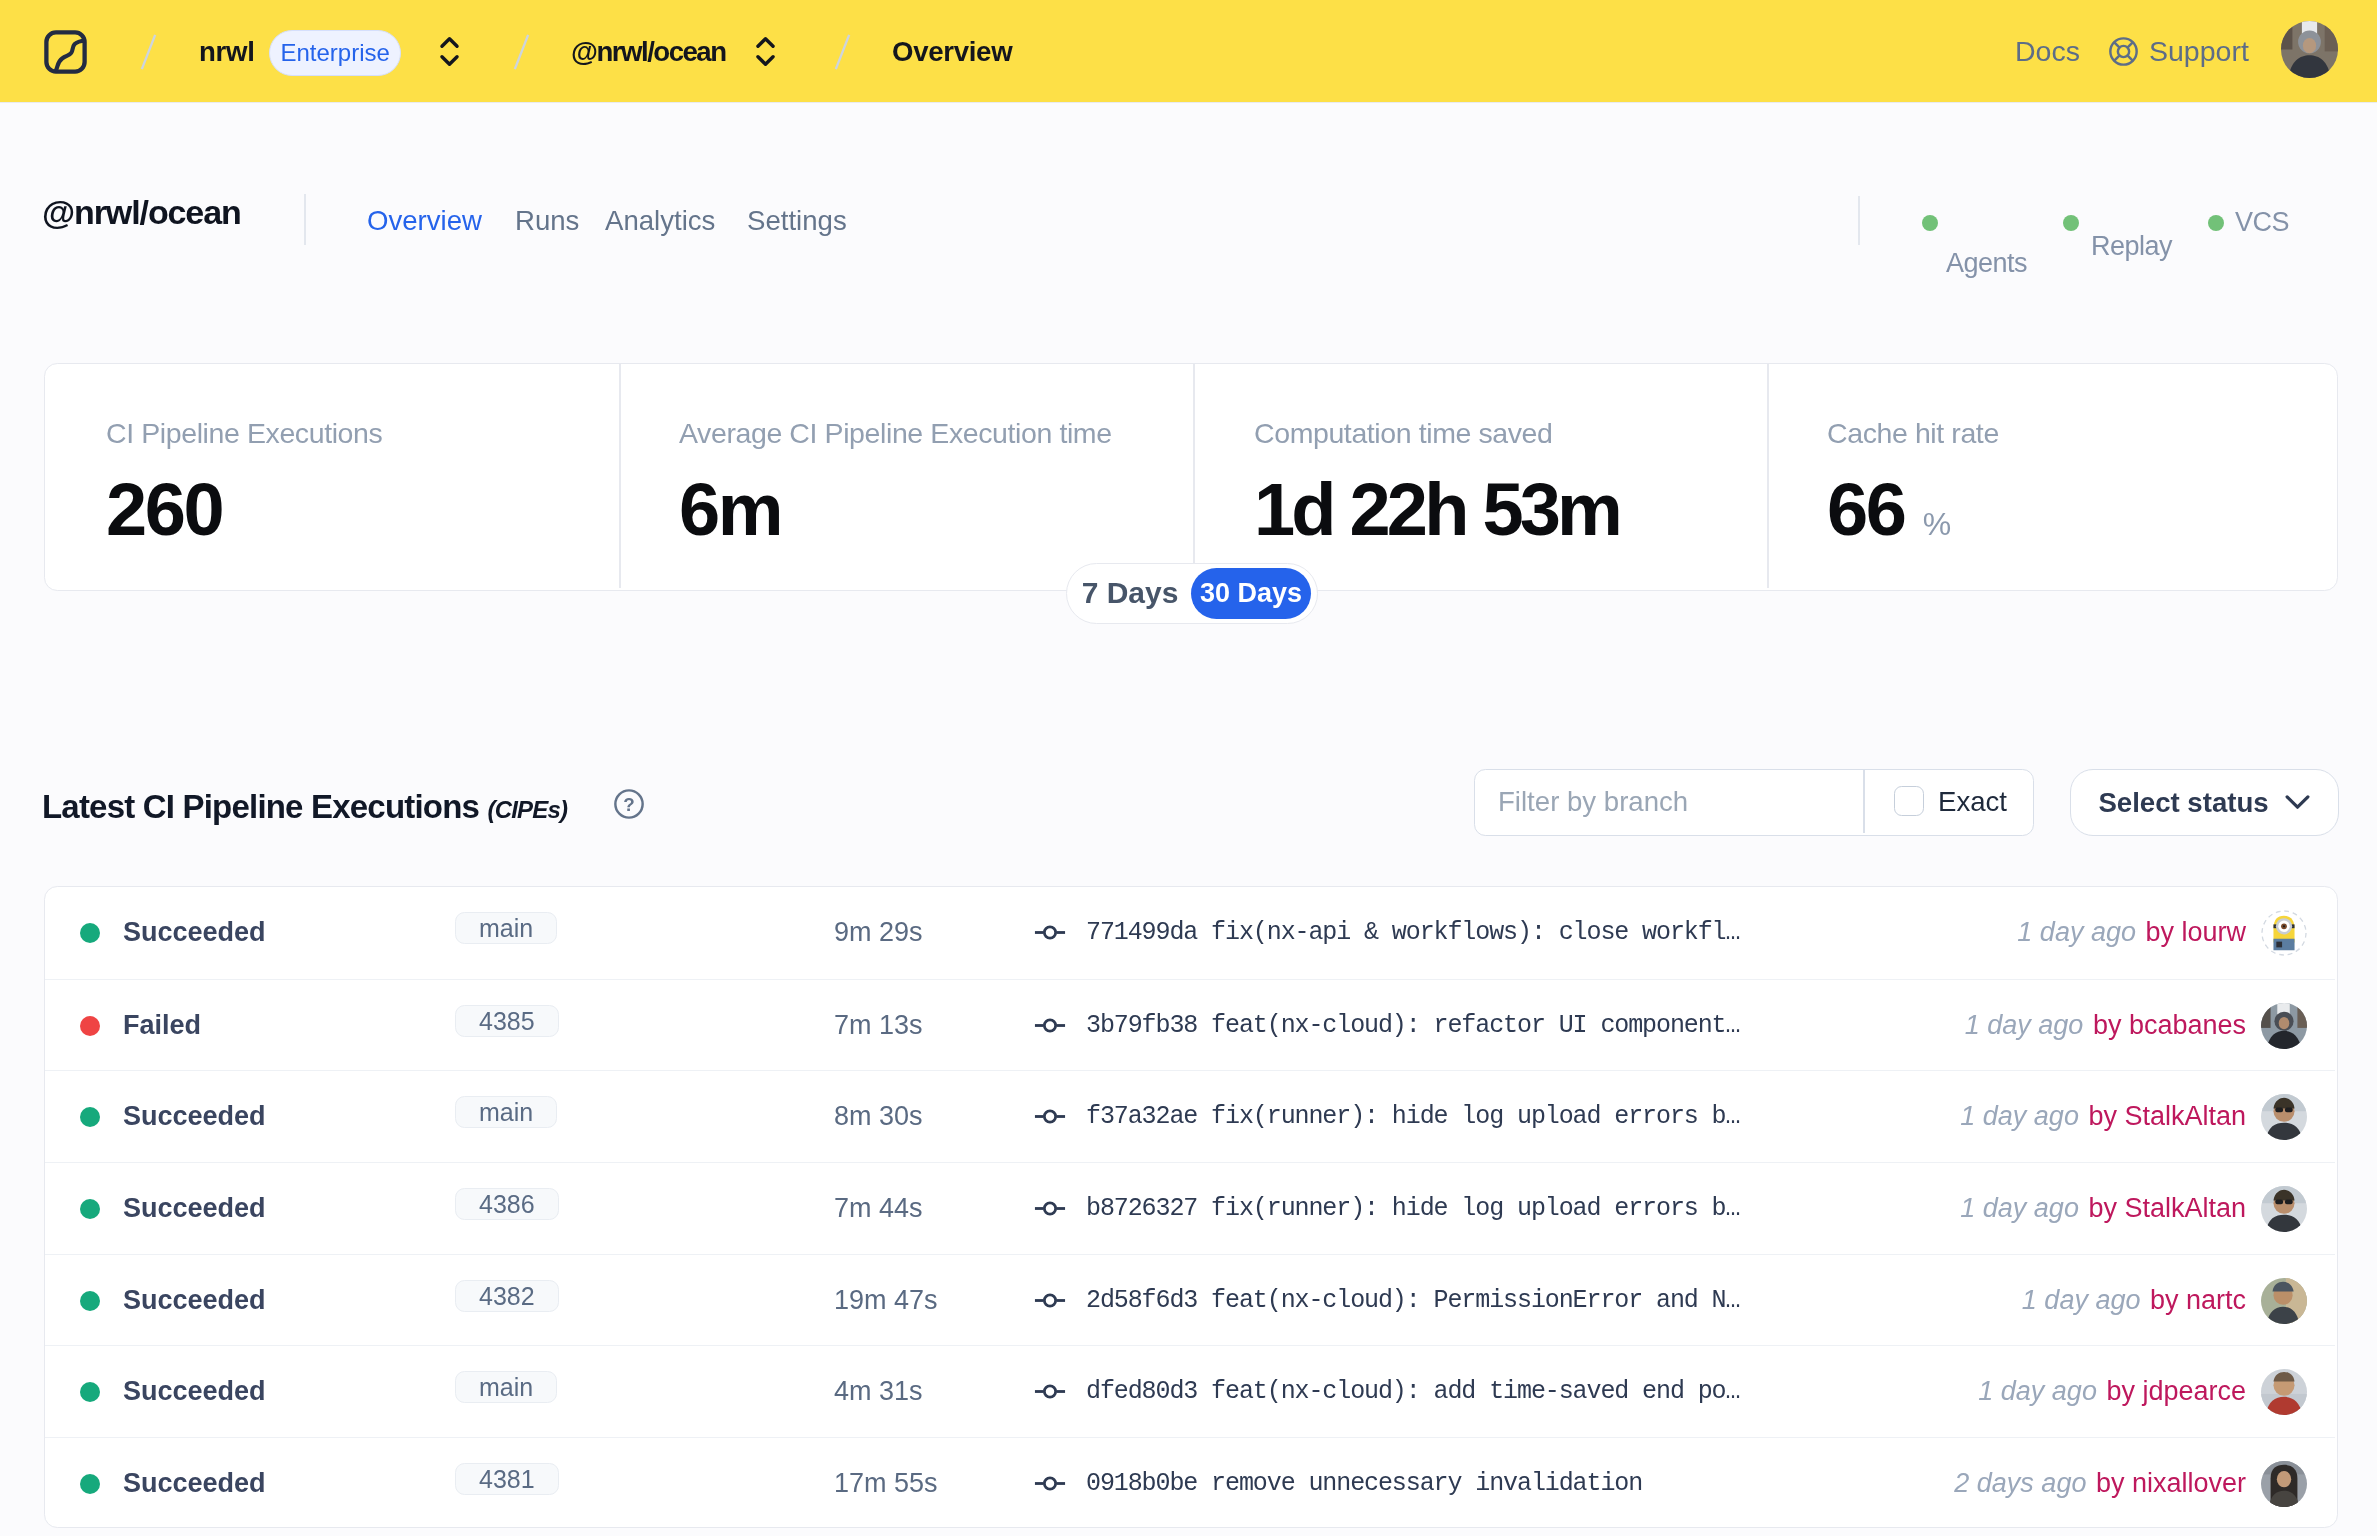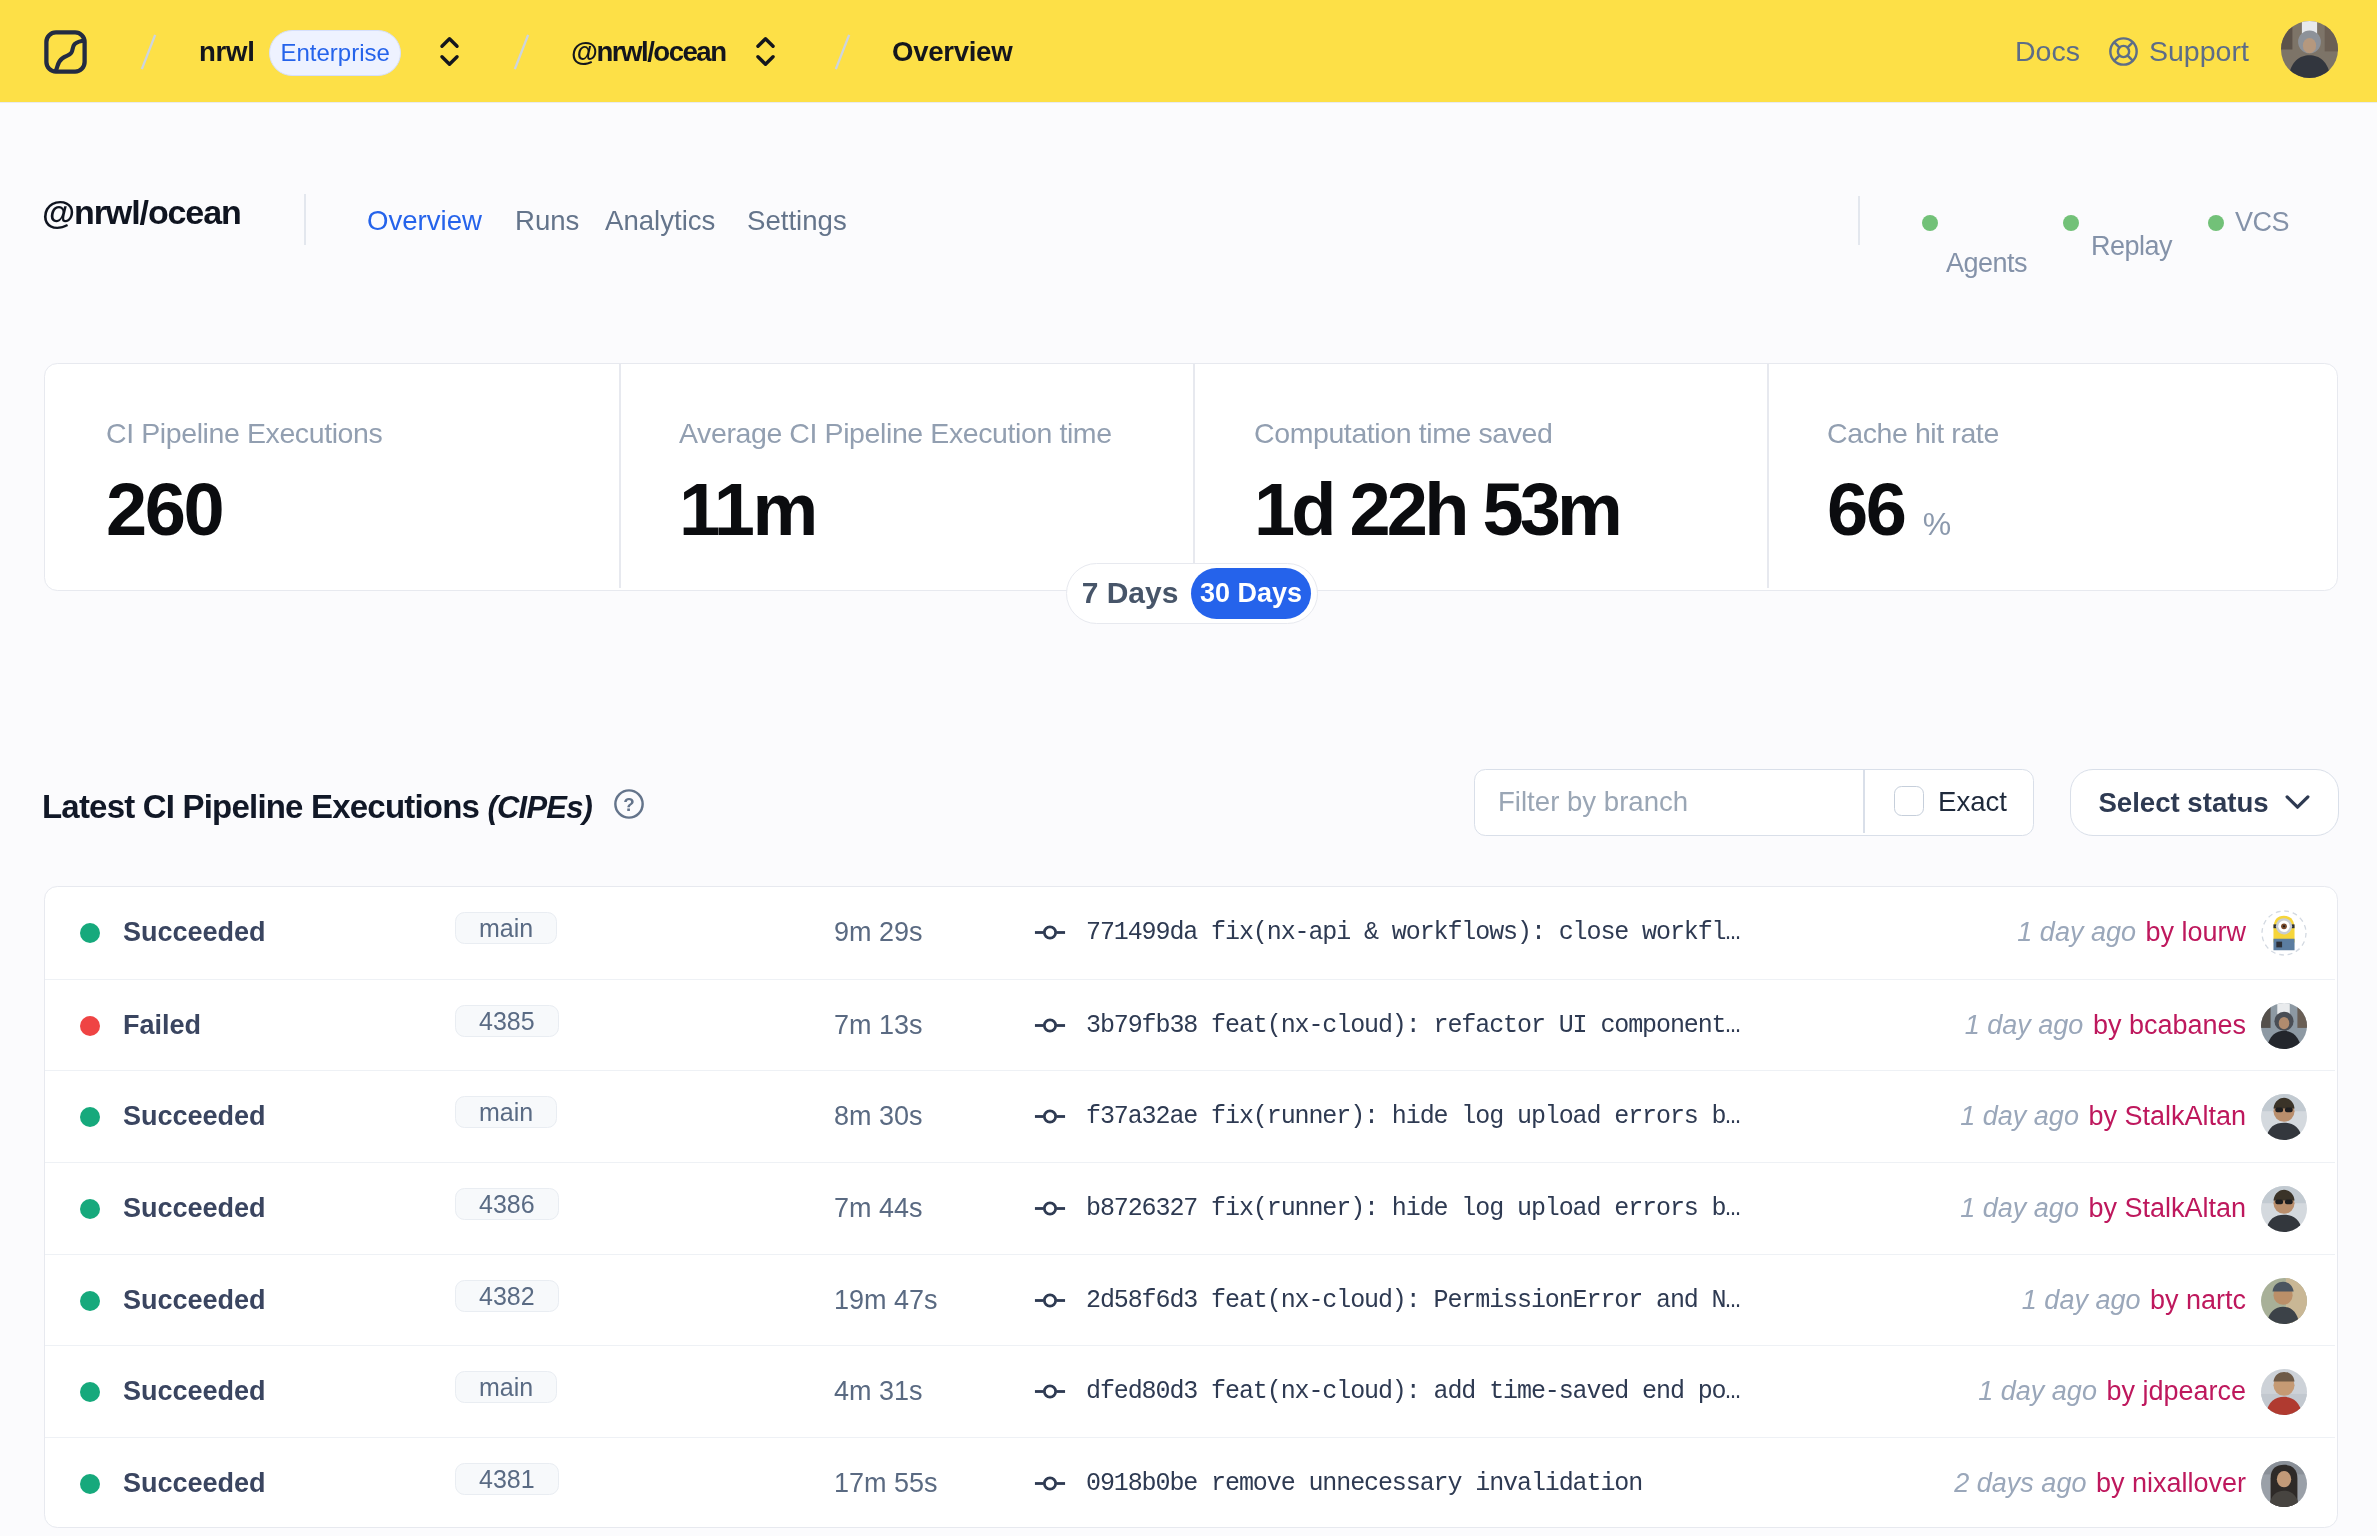--- a/index.html
+++ b/index.html
@@ -28,21 +28,21 @@
   .stat-div { position:absolute; top:0; width:1.9px; height:224px; background:#e7e9ef; }
   .stat-label { position:absolute; top:53px; font-size:28.5px; font-weight:500; color:#929fb1; letter-spacing:-0.4px; }
   .stat-num { position:absolute; top:109px; font-size:74px; font-weight:700; color:#0b0c0f; letter-spacing:-2.4px; line-height:1; }
   .pct { font-size:32px; font-weight:400; color:#8b99ad; letter-spacing:0; }
   .toggle { position:absolute; left:1066px; top:563px; width:252px; height:61px; background:#fff; border:1.9px solid #e7e9ef; border-radius:31px; }
   .tg7 { position:absolute; left:0; top:0; width:126px; height:57px; display:flex; align-items:center; justify-content:center; color:#475569; font-size:30px; font-weight:700; }
   .tg30 { position:absolute; left:124px; top:3.8px; width:120px; height:51px; background:#2563eb; border-radius:26px; display:flex; align-items:center; justify-content:center; color:#fff; font-size:27px; font-weight:700; }
 
   
   .sec-title { position:absolute; left:42px; top:788px; font-size:33px; font-weight:700; color:#111827; letter-spacing:-0.8px; }
-  .sec-title i { font-size:31px; }
+  .sec-title i { font-size:24px; }
   .filterbox { position:absolute; left:1474px; top:769px; width:560px; height:67px; background:#fff; border:1.9px solid #d9dfe9; border-radius:11.4px; }
   .placeholder { position:absolute; left:23px; top:0; height:63px; display:flex; align-items:center; color:#9aa6b5; font-size:27.6px; }
   .fb-div { position:absolute; left:388px; top:0; width:1.9px; height:63px; background:#d9dfe9; }
   .checkbox { position:absolute; left:419px; top:16px; width:30px; height:30px; border:1.9px solid #c6cfdb; border-radius:7.6px; background:#fff; }
   .exact { position:absolute; left:463px; top:0; height:63px; display:flex; align-items:center; color:#1e293b; font-size:27.6px; }
   .selstatus { position:absolute; left:2070px; top:769px; width:269px; height:67px; background:#fff; border:1.9px solid #d9dfe9; border-radius:23px; display:flex; align-items:center; justify-content:center; gap:15px; color:#2e3a52; font-size:27.6px; font-weight:700; }
 
   
   .tbl { position:absolute; left:44px; top:886px; width:2294px; height:642px; background:#fff; border:1.9px solid #e7e9ef; border-radius:13.3px; }
   .row { position:absolute; left:0; width:2290px; height:92px; }
@@ -126,21 +126,21 @@
 <div class="sysdot" style="left:2208px;"></div>
 <div class="syslabel" style="left:2235px;">VCS</div>
 
 <div class="stats">
   <div class="stat-div" style="left:574px;"></div>
   <div class="stat-div" style="left:1148px;"></div>
   <div class="stat-div" style="left:1722px;"></div>
   <div class="stat-label" style="left:61px;">CI Pipeline Executions</div>
   <div class="stat-num" style="left:61px;">260</div>
   <div class="stat-label" style="left:634px;">Average CI Pipeline Execution time</div>
-  <div class="stat-num" style="left:634px;">11m</div>
+  <div class="stat-num" style="left:634px;">6m</div>
   <div class="stat-label" style="left:1209px;">Computation time saved</div>
   <div class="stat-num" style="left:1209px; letter-spacing:-3.8px;">1d 22h 53m</div>
   <div class="stat-label" style="left:1782px;">Cache hit rate</div>
   <div class="stat-num" style="left:1782px;">66 <span class="pct">%</span></div>
 </div>
 <div class="toggle">
   <div class="tg7">7 Days</div>
   <div class="tg30">30 Days</div>
 </div>
 

